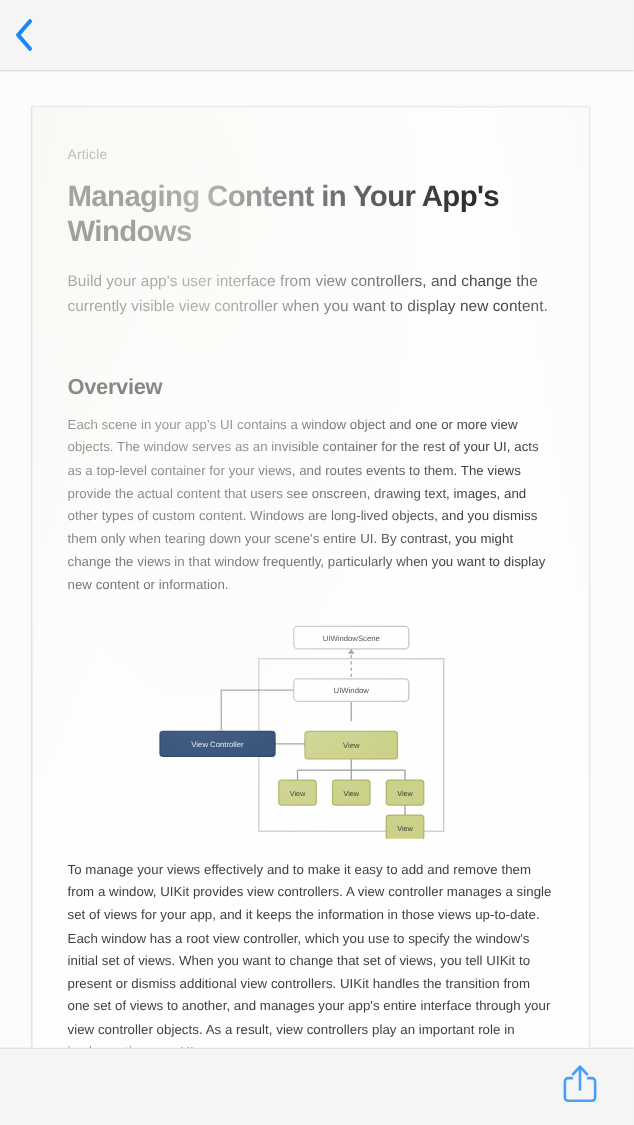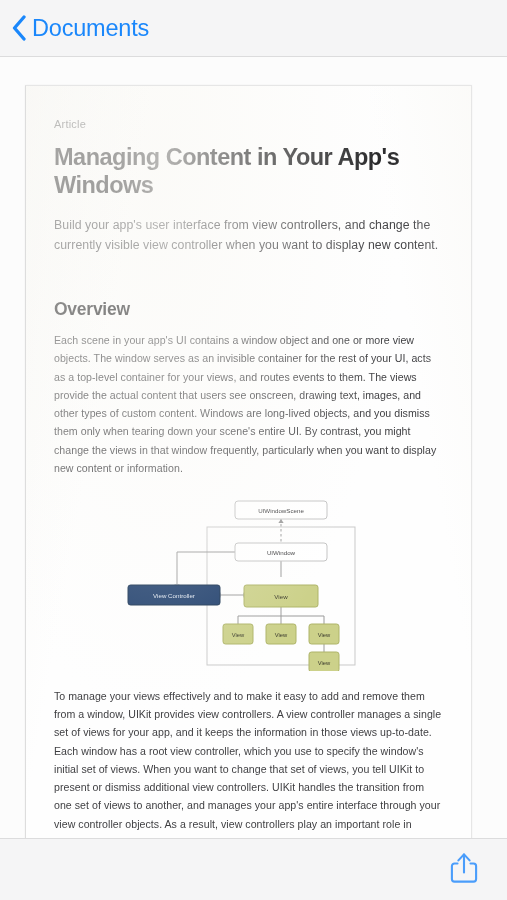--- a/index.html
+++ b/index.html
@@ -115,21 +115,20 @@
 
 <div class="screen">
 
   <div class="navbar">
     <div class="back-btn">
       <span>
         <svg class="chev" viewBox="0 0 16 26" fill="none" aria-hidden="true">
           <path d="M13 2 L3.5 13 L13 24" stroke="#1a87fb" stroke-width="3.3" stroke-linecap="round" stroke-linejoin="round"></path>
         </svg>
       </span>
-      <span class="back-label">Documents</span>
     </div>
   </div>
 
   <div class="doc-scroll">
 
     <div class="page-card">
       <div class="page-inner">
 
         <div class="eyebrow">Article</div>
 

